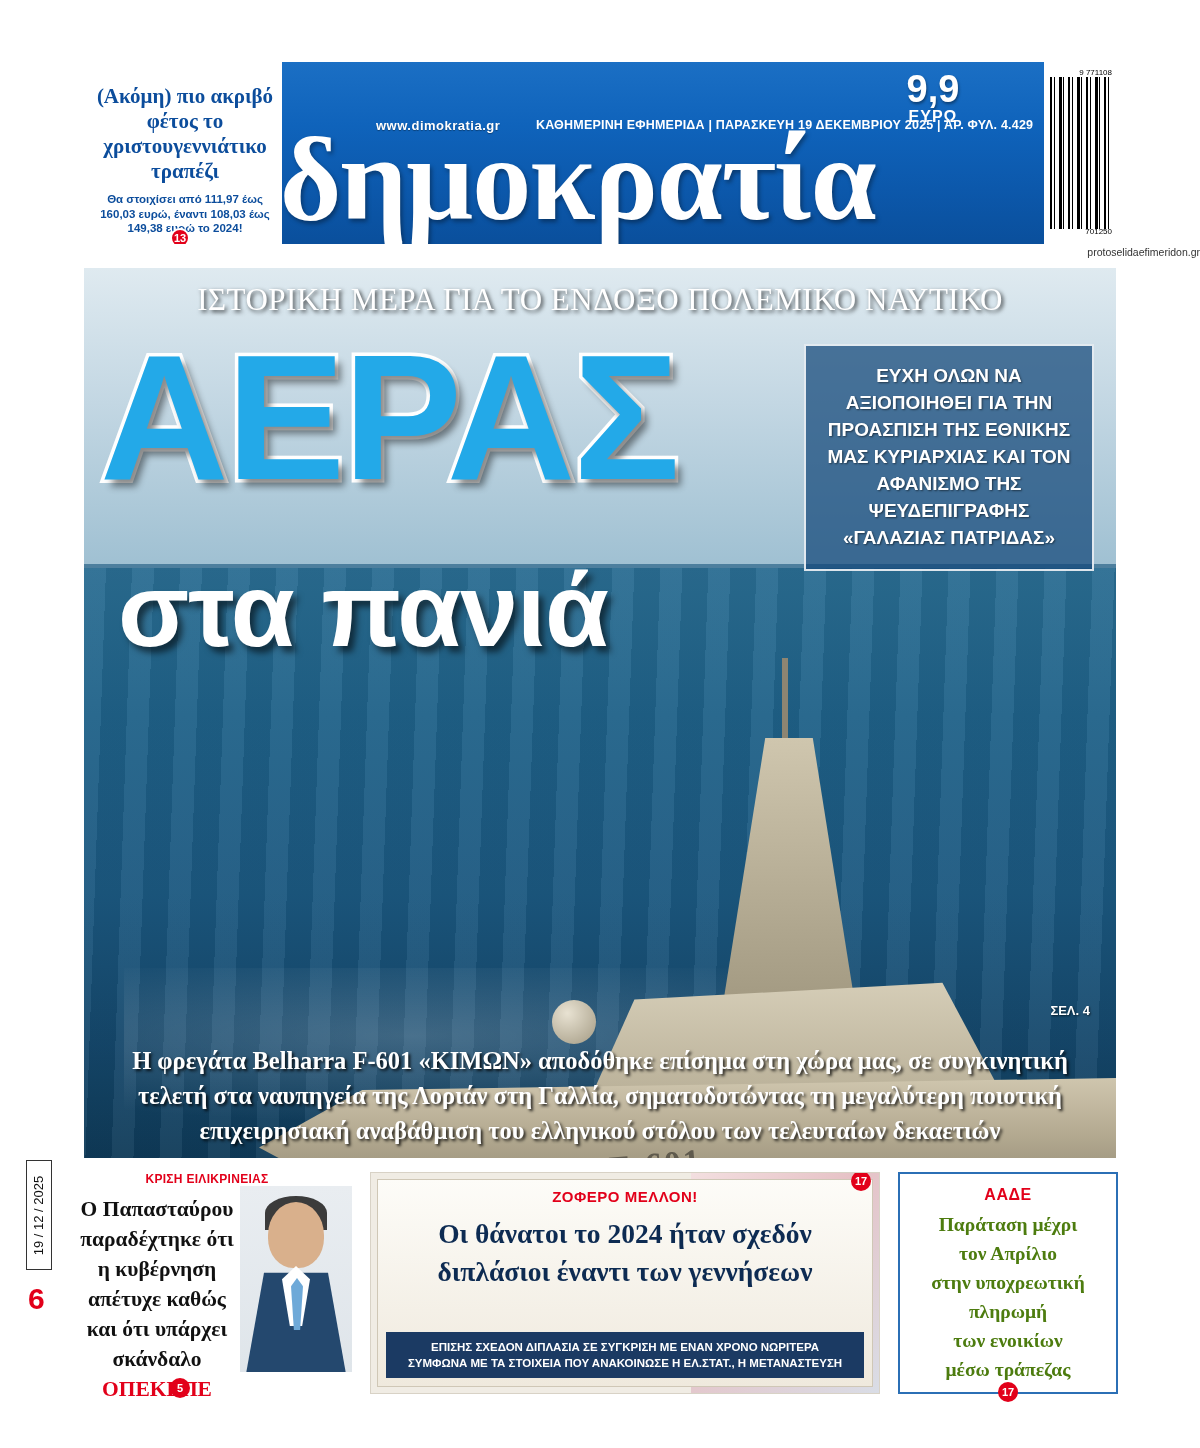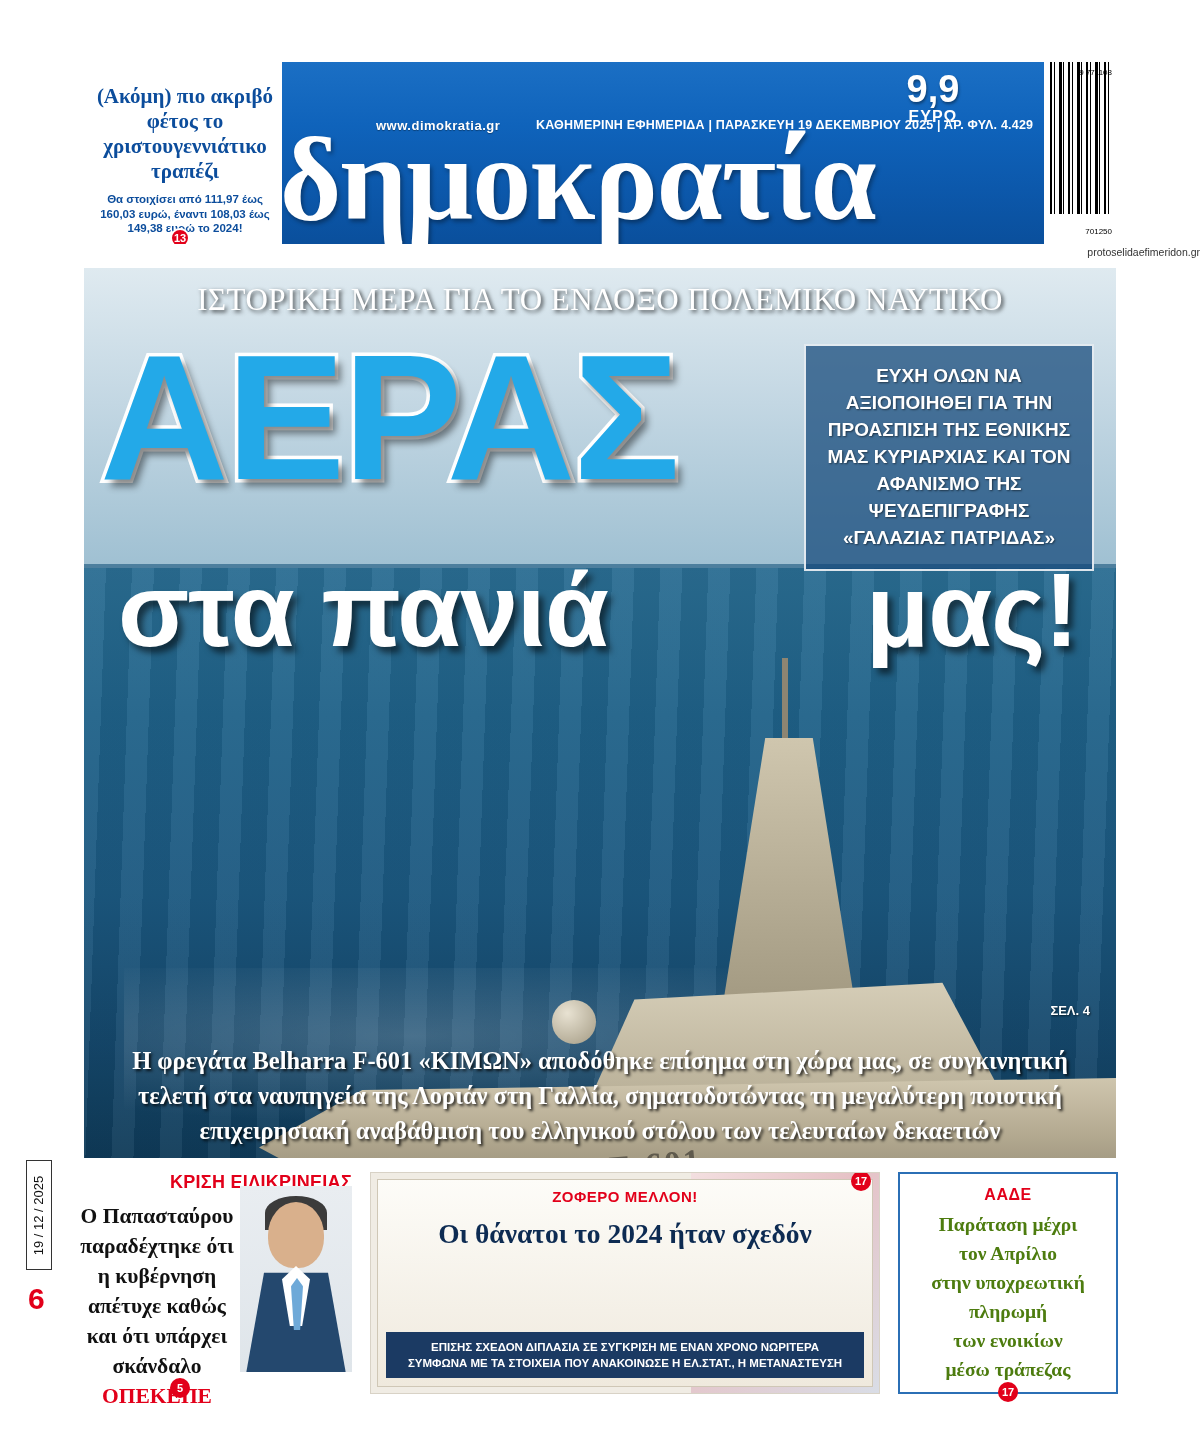--- a/index.html
+++ b/index.html
@@ -80,21 +80,21 @@
     position: absolute; right: 128px; top: 8px;
     width: 110px; text-align: center; color: #fff;
     font-family: "Liberation Sans", sans-serif;
   }
   .price-num { font-size: 38px; font-weight: 700; line-height: 38px; text-shadow: 1px 2px 3px rgba(0,0,0,.4); }
   .price-cur { font-size: 16px; font-weight: 700; letter-spacing: 1px; }
 
   .barcode-wrap {
     position: absolute; right: 0; top: 0;
     width: 72px; height: 182px; background: #ffffff;
-    display: flex; align-items: flex-start; justify-content: center;
+    display: flex; align-items: center; justify-content: center;
   }
   .barcode {
     width: 60px; height: 152px;
     background: repeating-linear-gradient(90deg,
       #000 0 2px, #fff 2px 4px, #000 4px 5px, #fff 5px 9px,
       #000 9px 12px, #fff 12px 13px, #000 13px 14px, #fff 14px 18px);
   }
   .barcode-top {
     position: absolute; right: 4px; top: 6px;
     font-family: "Liberation Sans", sans-serif; font-size: 8px; color: #000;
@@ -241,23 +241,23 @@
     font-family: "Liberation Serif", serif;
     font-weight: 700; font-size: 24.5px; line-height: 35px;
     text-shadow: 2px 2px 3px rgba(0,0,0,.8);
   }
 
   
   .bottom { position: absolute; left: 62px; top: 1172px; width: 1056px; height: 230px; }
 
   .b-left { position: absolute; left: 0; top: 0; width: 290px; height: 222px; }
   .b-left-title {
-    text-align: right; color: #e2001a;
-    font-family: "Liberation Sans", sans-serif;
-    font-weight: 700; font-size: 18px; letter-spacing: .3px;
+    text-align: center; color: #e2001a;
+    font-family: "Liberation Sans", sans-serif;
+    font-weight: 700; font-size: 12px; letter-spacing: .3px;
   }
   .b-left-text {
     margin-top: 8px; text-align: center;
     font-family: "Liberation Serif", serif;
     font-weight: 700; font-size: 21.5px; line-height: 30px; color: #111;
     width: 190px;
   }
   .b-left-text .hl { color: #e2001a; }
   .portrait {
     position: absolute; right: 0; top: 14px; width: 112px; height: 186px;
@@ -399,21 +399,20 @@
       <div class="hull"></div>
 
       <div class="ship-name">F-601</div>
 
     </div>
 
     <div class="kicker">ΙΣΤΟΡΙΚΗ ΜΕΡΑ ΓΙΑ ΤΟ ΕΝΔΟΞΟ ΠΟΛΕΜΙΚΟ ΝΑΥΤΙΚΟ</div>
     <div class="headline-main">ΑΕΡΑΣ</div>
     <div class="headline-sub">
       <span class="sub-a">στα πανιά</span>
-      <span class="sub-b">μας!</span>
     </div>
 
     <div class="side-box">ΕΥΧΗ ΟΛΩΝ ΝΑ ΑΞΙΟΠΟΙΗΘΕΙ ΓΙΑ ΤΗΝ ΠΡΟΑΣΠΙΣΗ ΤΗΣ ΕΘΝΙΚΗΣ ΜΑΣ ΚΥΡΙΑΡΧΙΑΣ ΚΑΙ ΤΟΝ ΑΦΑΝΙΣΜΟ ΤΗΣ ΨΕΥΔΕΠΙΓΡΑΦΗΣ «ΓΑΛΑΖΙΑΣ ΠΑΤΡΙΔΑΣ»</div>
     <div class="sel-ref">ΣΕΛ. 4</div>
     <div class="hero-caption">Η φρεγάτα Belharra F-601 «ΚΙΜΩΝ» αποδόθηκε επίσημα στη χώρα μας, σε συγκινητική τελετή στα ναυπηγεία της Λοριάν στη Γαλλία, σηματοδοτώντας τη μεγαλύτερη ποιοτική επιχειρησιακή αναβάθμιση του ελληνικού στόλου των τελευταίων δεκαετιών</div>
   </div>
 
   <div class="bottom">
 
     <div class="b-left">
@@ -439,20 +438,21 @@
     </div>
 
     <div class="b-mid">
       <div class="b-mid-photo">
         <div class="b-mid-blob"></div>
       </div>
       <div class="b-mid-wrap">
         <div class="b-mid-kicker">ΖΟΦΕΡΟ ΜΕΛΛΟΝ!</div>
         <div class="b-mid-title">
           <div>Οι θάνατοι το 2024 ήταν σχεδόν</div>
+          <div>διπλάσιοι έναντι των γεννήσεων</div>
         </div>
         <div class="b-mid-foot">
           <div>ΕΠΙΣΗΣ ΣΧΕΔΟΝ ΔΙΠΛΑΣΙΑ ΣΕ ΣΥΓΚΡΙΣΗ ΜΕ ΕΝΑΝ ΧΡΟΝΟ ΝΩΡΙΤΕΡΑ</div>
           <div>ΣΥΜΦΩΝΑ ΜΕ ΤΑ ΣΤΟΙΧΕΙΑ ΠΟΥ ΑΝΑΚΟΙΝΩΣΕ Η ΕΛ.ΣΤΑΤ., Η ΜΕΤΑΝΑΣΤΕΥΣΗ</div>
         </div>
       </div>
       <div class="badge-red b-mid-badge">17</div>
     </div>
 
     <div class="b-right">

